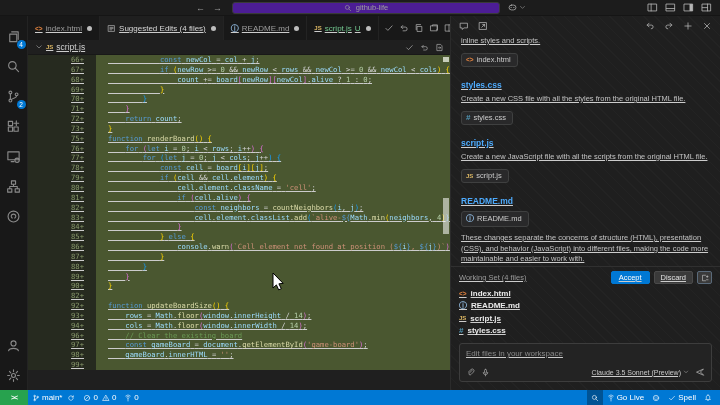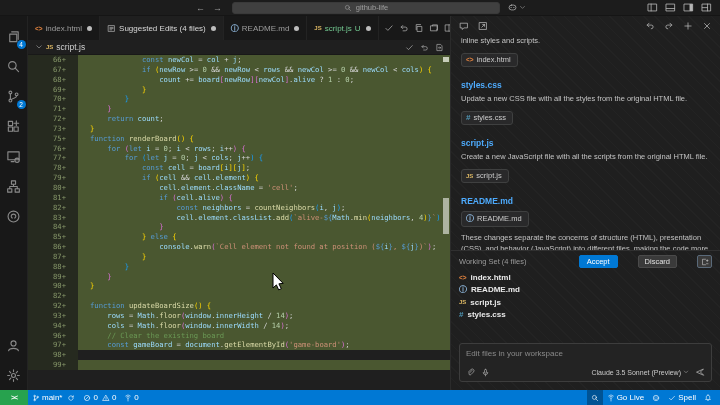--- a/index.html
+++ b/index.html
@@ -5,72 +5,72 @@
   * { margin:0; padding:0; box-sizing:border-box; }
   html,body { width:720px; height:405px; overflow:hidden; }
   body { font-family:"Liberation Sans", sans-serif; background:#181818; }
   .app { position:relative; width:720px; height:405px; display:flex; flex-direction:column; color:#ccc; }
   .icon { display:inline-flex; align-items:center; justify-content:center; line-height:1; }
   .icon svg { display:block; }
 
   
   .titlebar { height:16px; background:#1c1c1c; display:flex; align-items:center; flex:none; border-bottom:1px solid #151515; }
   .tb-nav { margin-left:196px; display:flex; gap:8px; color:#9a9a9a; font-size:9px; }
-  .searchbox { width:268px; height:12px; margin-left:10px; background:#404040; border:1px solid #3a3a3a; border-radius:3px;
+  .searchbox { width:268px; height:12px; margin-left:10px; background:#4c1d95; border:1px solid #3a3a3a; border-radius:3px;
                display:flex; align-items:center; justify-content:center; gap:4px; font-size:7.5px; color:#9f9f9f; }
   .copilot-menu { margin-left:7px; display:flex; align-items:center; gap:1px; color:#ababab; font-size:8px; }
   .tb-right { margin-left:auto; display:flex; gap:7px; padding-right:8px; color:#b5b5b5; font-size:11px; }
 
   
-  .main { flex:1; display:flex; min-height:0; }
+  .main { flex:1; display:flex; min-height:0;text-decoration:underline; }
   .activitybar { width:28px; flex:none; background:#181818; border-right:1px solid #232323; display:flex; flex-direction:column; align-items:center; padding-top:5px; }
   .ab-item { position:relative; width:28px; height:30px; display:flex; align-items:center; justify-content:center; color:#8a8a8a; font-size:15px; }
   .ab-badge { position:absolute; right:2px; bottom:2px; background:#0078d4; color:#fff; font-size:6.5px; min-width:9px; height:9px; padding:0 1px;
               border-radius:5px; display:flex; align-items:center; justify-content:center; }
   .ab-spacer { flex:1; }
 
   
   .editor-col { width:422px; flex:none; display:flex; flex-direction:column; background:#1f1f1f; position:relative; }
   .tabbar { height:24px; flex:none; background:#181818; display:flex; align-items:stretch; overflow:hidden; }
   .tab { display:flex; align-items:center; gap:3px; padding:0 7px; font-size:8px; color:#9d9d9d; border-right:1px solid #232323; white-space:nowrap; }
   .tab.active { background:#1f1f1f; color:#d8d8d8; }
   .dirty-dot { width:5px; height:5px; border-radius:50%; background:#bdbdbd; margin-left:2px; flex:none; }
   .editor-actions { margin-left:auto; display:flex; align-items:center; gap:5px; padding:0 5px; color:#aeaeae; font-size:10px; }
   .file-header { height:15px; flex:none; background:#1f1f1f; border-bottom:1px solid #181818; display:flex; align-items:center; gap:3px;
                  padding:0 6px 0 7px; font-size:8.5px; color:#cfcfcf; }
   .fh-actions { margin-left:auto; display:flex; gap:6px; color:#aeaeae; font-size:9px; }
   .code { flex:1; overflow:hidden; font-family:"DejaVu Sans Mono", monospace; font-size:7.2px; background:#1f1f1f; }
   .code-line { display:flex; height:9.85px; line-height:9.85px; white-space:pre; }
-  .gutter { width:50px; flex:none; text-align:right; padding-right:12px; color:#87986a; background:#262a1f; }
+  .gutter { width:68px; flex:none; text-align:right; padding-right:12px; color:#87986a; background:#262a1f; }
   .line-content { flex:1; background:#4a5730; padding-left:12px; color:#d4d4d4; overflow:hidden; }
   .scroll-thumb { position:absolute; right:1px; top:182px; width:6px; height:36px; background:rgba(255,255,255,0.55); }
   .overview-mark { position:absolute; right:1px; top:41px; width:6px; height:5px; background:rgba(230,235,220,0.8); }
   .mouse-cursor { position:absolute; left:272px; top:272px; z-index:50; pointer-events:none; }
 
   
   .chat-panel { flex:1; background:#1f1f1f; border-left:1px solid #2b2b2b; display:flex; flex-direction:column; min-width:0;
                 background-image:repeating-linear-gradient(45deg, rgba(255,255,255,0.018) 0 1px, transparent 1px 8px); }
   .panel-header { height:20px; flex:none; display:flex; align-items:center; gap:9px; padding:0 8px; color:#b9b9b9; font-size:10px; }
   .ph-right { margin-left:auto; display:flex; gap:9px; align-items:center; }
   .chat-body { flex:1; padding:0 10px; overflow:hidden; font-size:7.5px; color:#c3c3c3; }
   .chat-text { line-height:1.45; margin-bottom:5px; }
   .chat-heading { color:#4daafc; font-weight:bold; font-size:8.5px; margin:7px 0 4px; cursor:pointer; }
   .chip { display:inline-flex; align-items:center; gap:3px; background:#29292a; border:1px solid #3f4040; border-radius:3px;
           padding:1.5px 6px 1.5px 4px; font-size:7.5px; color:#cccccc; margin:1px 0 6px; }
 
   .working-set { flex:none; border-top:1px solid #303030; padding:4px 8px 2px; }
   .ws-header { display:flex; align-items:center; gap:4px; font-size:7.5px; color:#9a9a9a; margin-bottom:3px; }
-  .ws-actions { margin-left:auto; display:flex; gap:20px; align-items:center; }
+  .ws-actions { margin-left:auto; display:flex; gap:4px; align-items:center; }
   .btn-accept { background:#0078d4; color:#fff; border:1px solid #0078d4; border-radius:2px; font-size:7.5px; padding:1px 7px; cursor:pointer; }
   .btn-discard { background:#3a3a3a; color:#e0e0e0; border:1px solid #4a4a4a; border-radius:2px; font-size:7.5px; padding:1px 6px; cursor:pointer; }
   .btn-sq { width:15px; height:13px; background:#3a3a3a; border:1px solid #5a6a7a; border-radius:2px; display:flex; align-items:center; justify-content:center; color:#ccc; font-size:8px; }
   .ws-item { display:flex; align-items:center; gap:4px; font-size:8px; color:#eaeaea; font-weight:bold; height:12.5px; }
   .ws-add { color:#9a9a9a; font-size:7.5px; height:12px; display:flex; align-items:center; }
 
-  .chat-input { flex:none; margin:20px 8px 8px; border:1px solid #3d3d3d; background:#232323; border-radius:3px; padding:5px 6px 4px; }
+  .chat-input { flex:none; margin:4px 8px 8px; border:1px solid #3d3d3d; background:#232323; border-radius:3px; padding:5px 6px 4px; }
   .ci-placeholder { color:#8a8a8a; font-size:8px; margin-bottom:9px; }
   .ci-row { display:flex; align-items:center; gap:6px; color:#b5b5b5; font-size:9px; }
   .ci-model { margin-left:auto; display:flex; gap:2px; align-items:center; font-size:7px; color:#c9c9c9; }
 
   
   .statusbar { height:15px; flex:none; background:#0078d4; display:flex; align-items:center; color:#fff; font-size:8px; }
   .sb-remote { width:28px; height:15px; background:#27a24e; display:flex; align-items:center; justify-content:center;
                font-size:7px; font-weight:bold; letter-spacing:-1px; }
   .sb-item { display:flex; align-items:center; gap:2px; padding:0 4px; height:15px; }
   .sb-right { margin-left:auto; display:flex; align-items:center; padding-right:4px; }
@@ -339,21 +339,21 @@
           <div class="code-line"><span class="gutter">87+</span><span class="line-content">            <span style="color:#ffd700">}</span></span></div>
           <div class="code-line"><span class="gutter">88+</span><span class="line-content">        <span style="color:#179fff">}</span></span></div>
           <div class="code-line"><span class="gutter">89+</span><span class="line-content">    <span style="color:#da70d6">}</span></span></div>
           <div class="code-line"><span class="gutter">90+</span><span class="line-content"><span style="color:#ffd700">}</span></span></div>
           <div class="code-line"><span class="gutter">82+</span><span class="line-content"></span></div>
           <div class="code-line"><span class="gutter">92+</span><span class="line-content"><span style="color:#569cd6">function</span> <span style="color:#dcdcaa">updateBoardSize</span><span style="color:#ffd700">(</span><span style="color:#ffd700">)</span> <span style="color:#ffd700">{</span></span></div>
           <div class="code-line"><span class="gutter">93+</span><span class="line-content">    <span style="color:#9cdcfe">rows</span> <span style="color:#d4d4d4">=</span> <span style="color:#9cdcfe">Math</span><span style="color:#d4d4d4">.</span><span style="color:#dcdcaa">floor</span><span style="color:#da70d6">(</span><span style="color:#9cdcfe">window</span><span style="color:#d4d4d4">.</span><span style="color:#9cdcfe">innerHeight</span> <span style="color:#d4d4d4">/</span> <span style="color:#b5cea8">14</span><span style="color:#da70d6">)</span><span style="color:#d4d4d4">;</span></span></div>
           <div class="code-line"><span class="gutter">94+</span><span class="line-content">    <span style="color:#9cdcfe">cols</span> <span style="color:#d4d4d4">=</span> <span style="color:#9cdcfe">Math</span><span style="color:#d4d4d4">.</span><span style="color:#dcdcaa">floor</span><span style="color:#da70d6">(</span><span style="color:#9cdcfe">window</span><span style="color:#d4d4d4">.</span><span style="color:#9cdcfe">innerWidth</span> <span style="color:#d4d4d4">/</span> <span style="color:#b5cea8">14</span><span style="color:#da70d6">)</span><span style="color:#d4d4d4">;</span></span></div>
           <div class="code-line"><span class="gutter">96+</span><span class="line-content">    <span style="color:#6a9955">// Clear the existing board</span></span></div>
           <div class="code-line"><span class="gutter">97+</span><span class="line-content">    <span style="color:#569cd6">const</span> <span style="color:#9cdcfe">gameBoard</span> <span style="color:#d4d4d4">=</span> <span style="color:#9cdcfe">document</span><span style="color:#d4d4d4">.</span><span style="color:#dcdcaa">getElementById</span><span style="color:#da70d6">(</span><span style="color:#ce9178">'game-board'</span><span style="color:#da70d6">)</span><span style="color:#d4d4d4">;</span></span></div>
-          <div class="code-line"><span class="gutter">98+</span></div>
+          <div class="code-line"><span class="gutter">98+</span><span class="line-content">    <span style="color:#9cdcfe">gameBoard</span><span style="color:#d4d4d4">.</span><span style="color:#9cdcfe">innerHTML</span> <span style="color:#d4d4d4">=</span> <span style="color:#ce9178">''</span><span style="color:#d4d4d4">;</span></span></div>
           <div class="code-line"><span class="gutter">99+</span><span class="line-content"></span></div>
         </div>
       <div class="overview-mark"></div>
       <div class="scroll-thumb"></div>
     </div>
 
     <div class="chat-panel">
       <div class="panel-header">
         <span class="icon">
             <svg width="1em" height="1em" viewBox="0 0 16 16" fill="none" stroke="currentColor" stroke-width="1.2" stroke-linecap="round" stroke-linejoin="round">
@@ -387,21 +387,21 @@
           <span class="icon">
               <svg width="1em" height="1em" viewBox="0 0 16 16" fill="none" stroke="currentColor" stroke-width="1.2" stroke-linecap="round" stroke-linejoin="round">
                 <path d="M4 4l8 8M12 4l-8 8"></path>
               </svg>
             </span>
         </span>
       </div>
       <div class="chat-body" id="chat-body"><div class="chat-text">inline styles and scripts.</div><span class="chip">
             <span class="txt-icon" style="color: rgb(224, 130, 63); font-size: 6.5px; font-weight: bold;">&lt;&gt;</span>
             <span>index.html</span>
-          </span><br><div class="chat-heading">styles.css</div><div class="chat-text">Update a new CSS file with all the styles from the original HTML file.</div><span class="chip">
+          </span><br><div class="chat-heading">styles.css</div><div class="chat-text">Create a new CSS file with all the styles from the original HTML file.</div><span class="chip">
             <span class="txt-icon" style="color: rgb(81, 154, 186); font-size: 8px; font-weight: bold;">#</span>
             <span>styles.css</span>
           </span><br><div class="chat-heading">script.js</div><div class="chat-text">Create a new JavaScript file with all the scripts from the original HTML file.</div><span class="chip">
             <span class="txt-icon" style="color: rgb(221, 184, 100); font-size: 6px; font-weight: bold;">JS</span>
             <span>script.js</span>
           </span><br><div class="chat-heading">README.md</div><span class="chip">
             <span class="txt-icon" style="color: rgb(143, 184, 221); font-size: 8px; font-weight: bold;">ⓘ</span>
             <span>README.md</span>
           </span><br><div class="chat-text">These changes separate the concerns of structure (HTML), presentation (CSS), and behavior (JavaScript) into different files, making the code more maintainable and easier to work with.</div></div>
 

